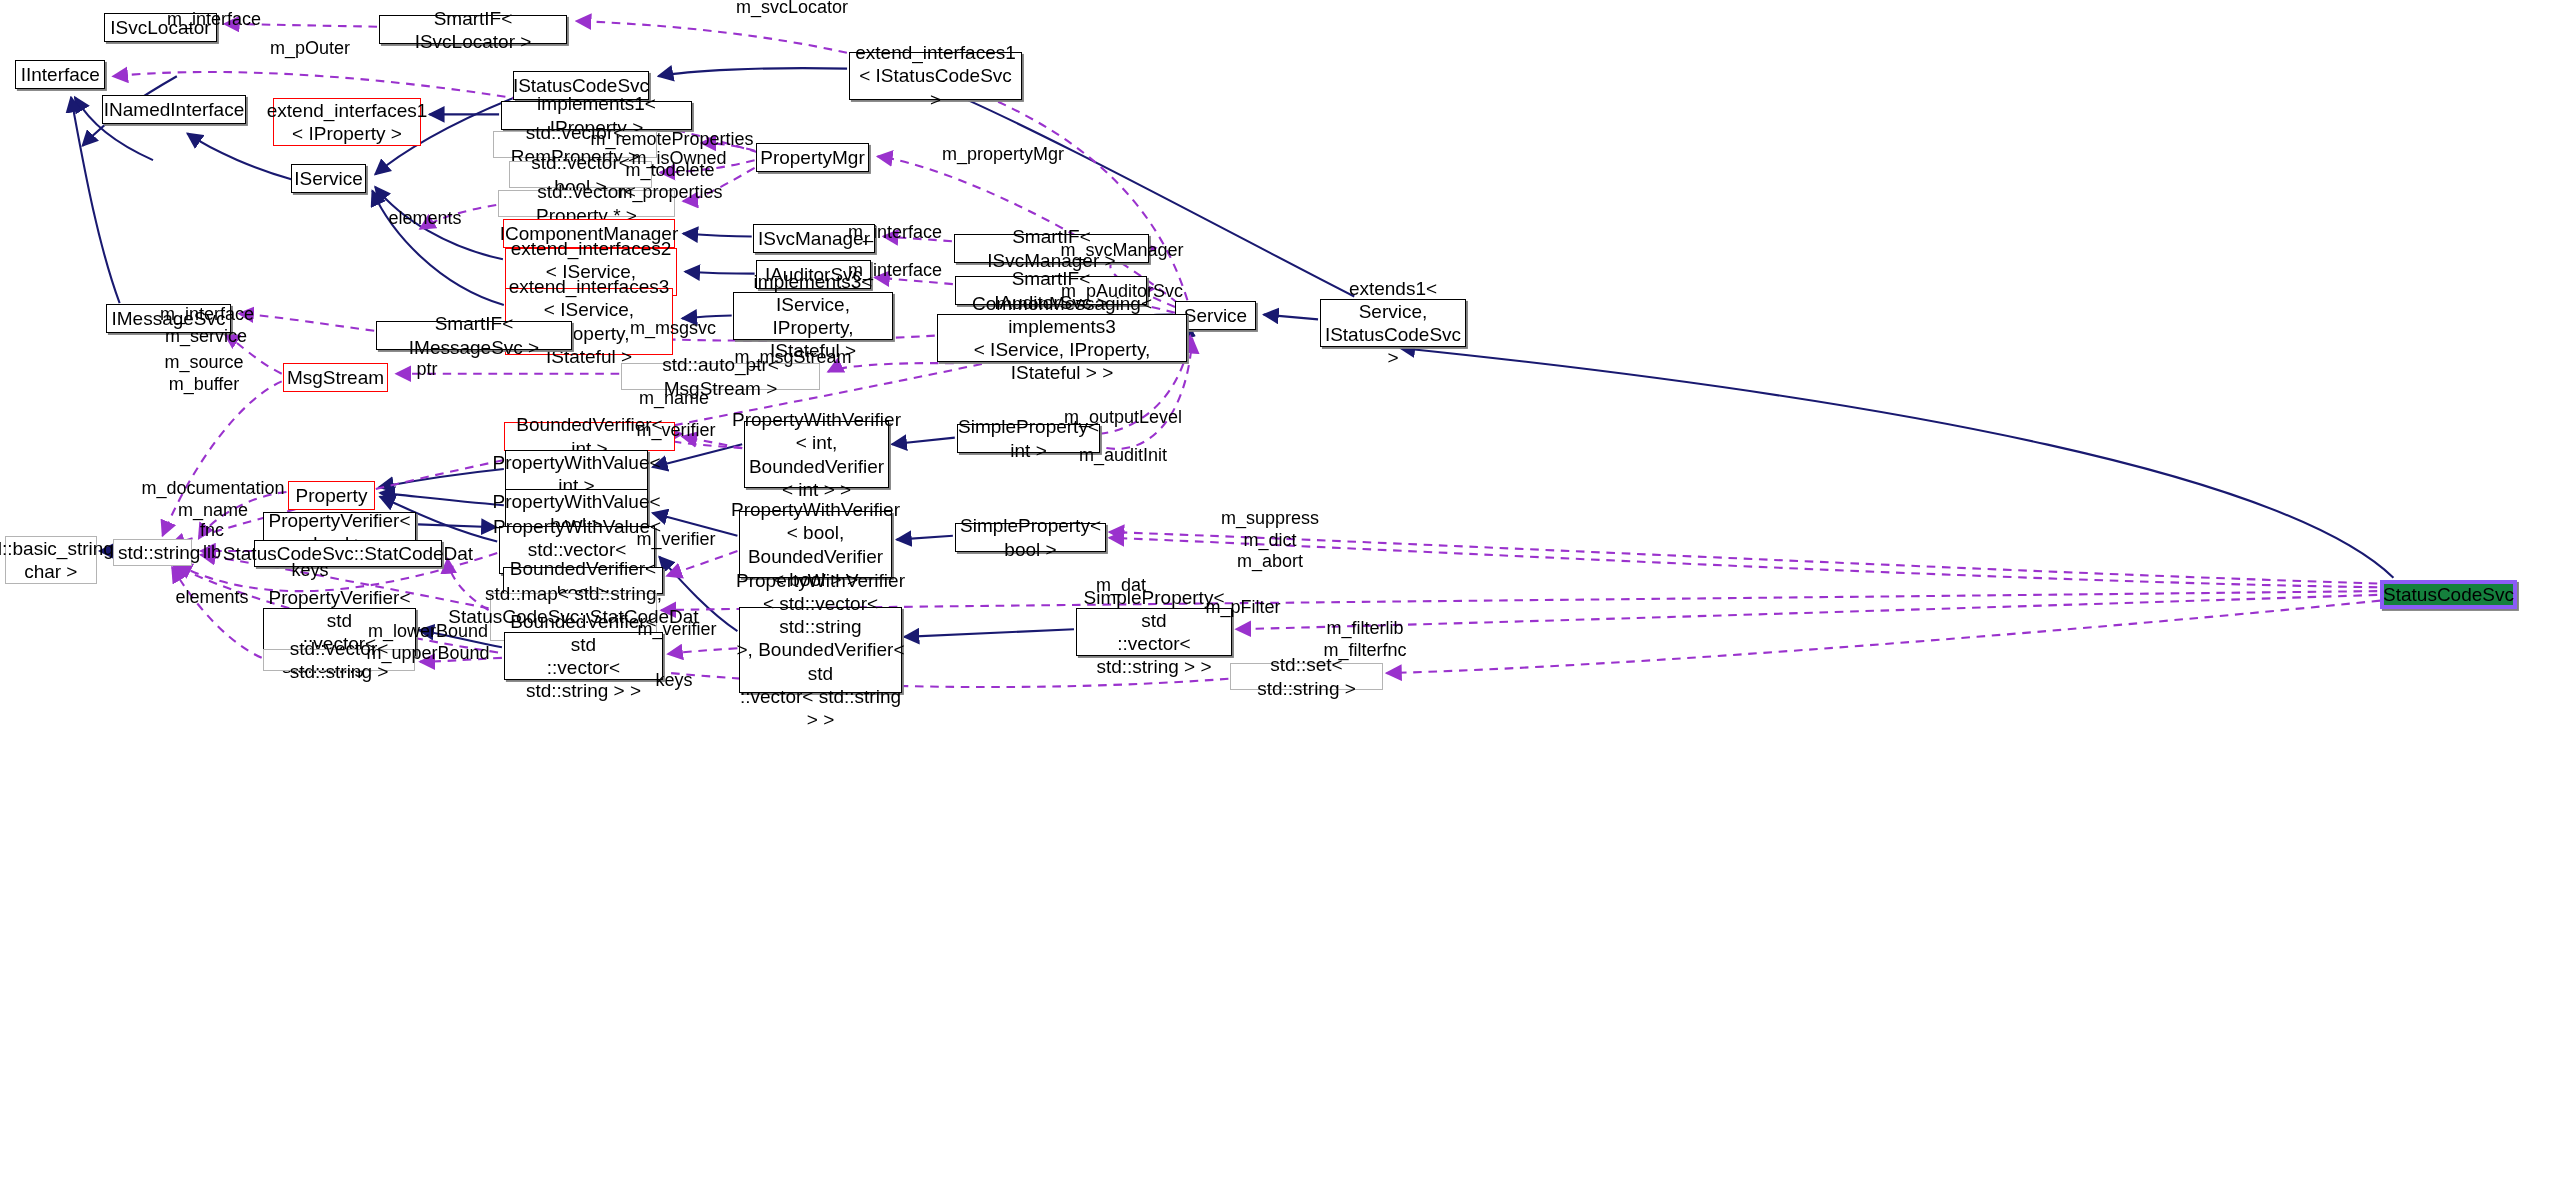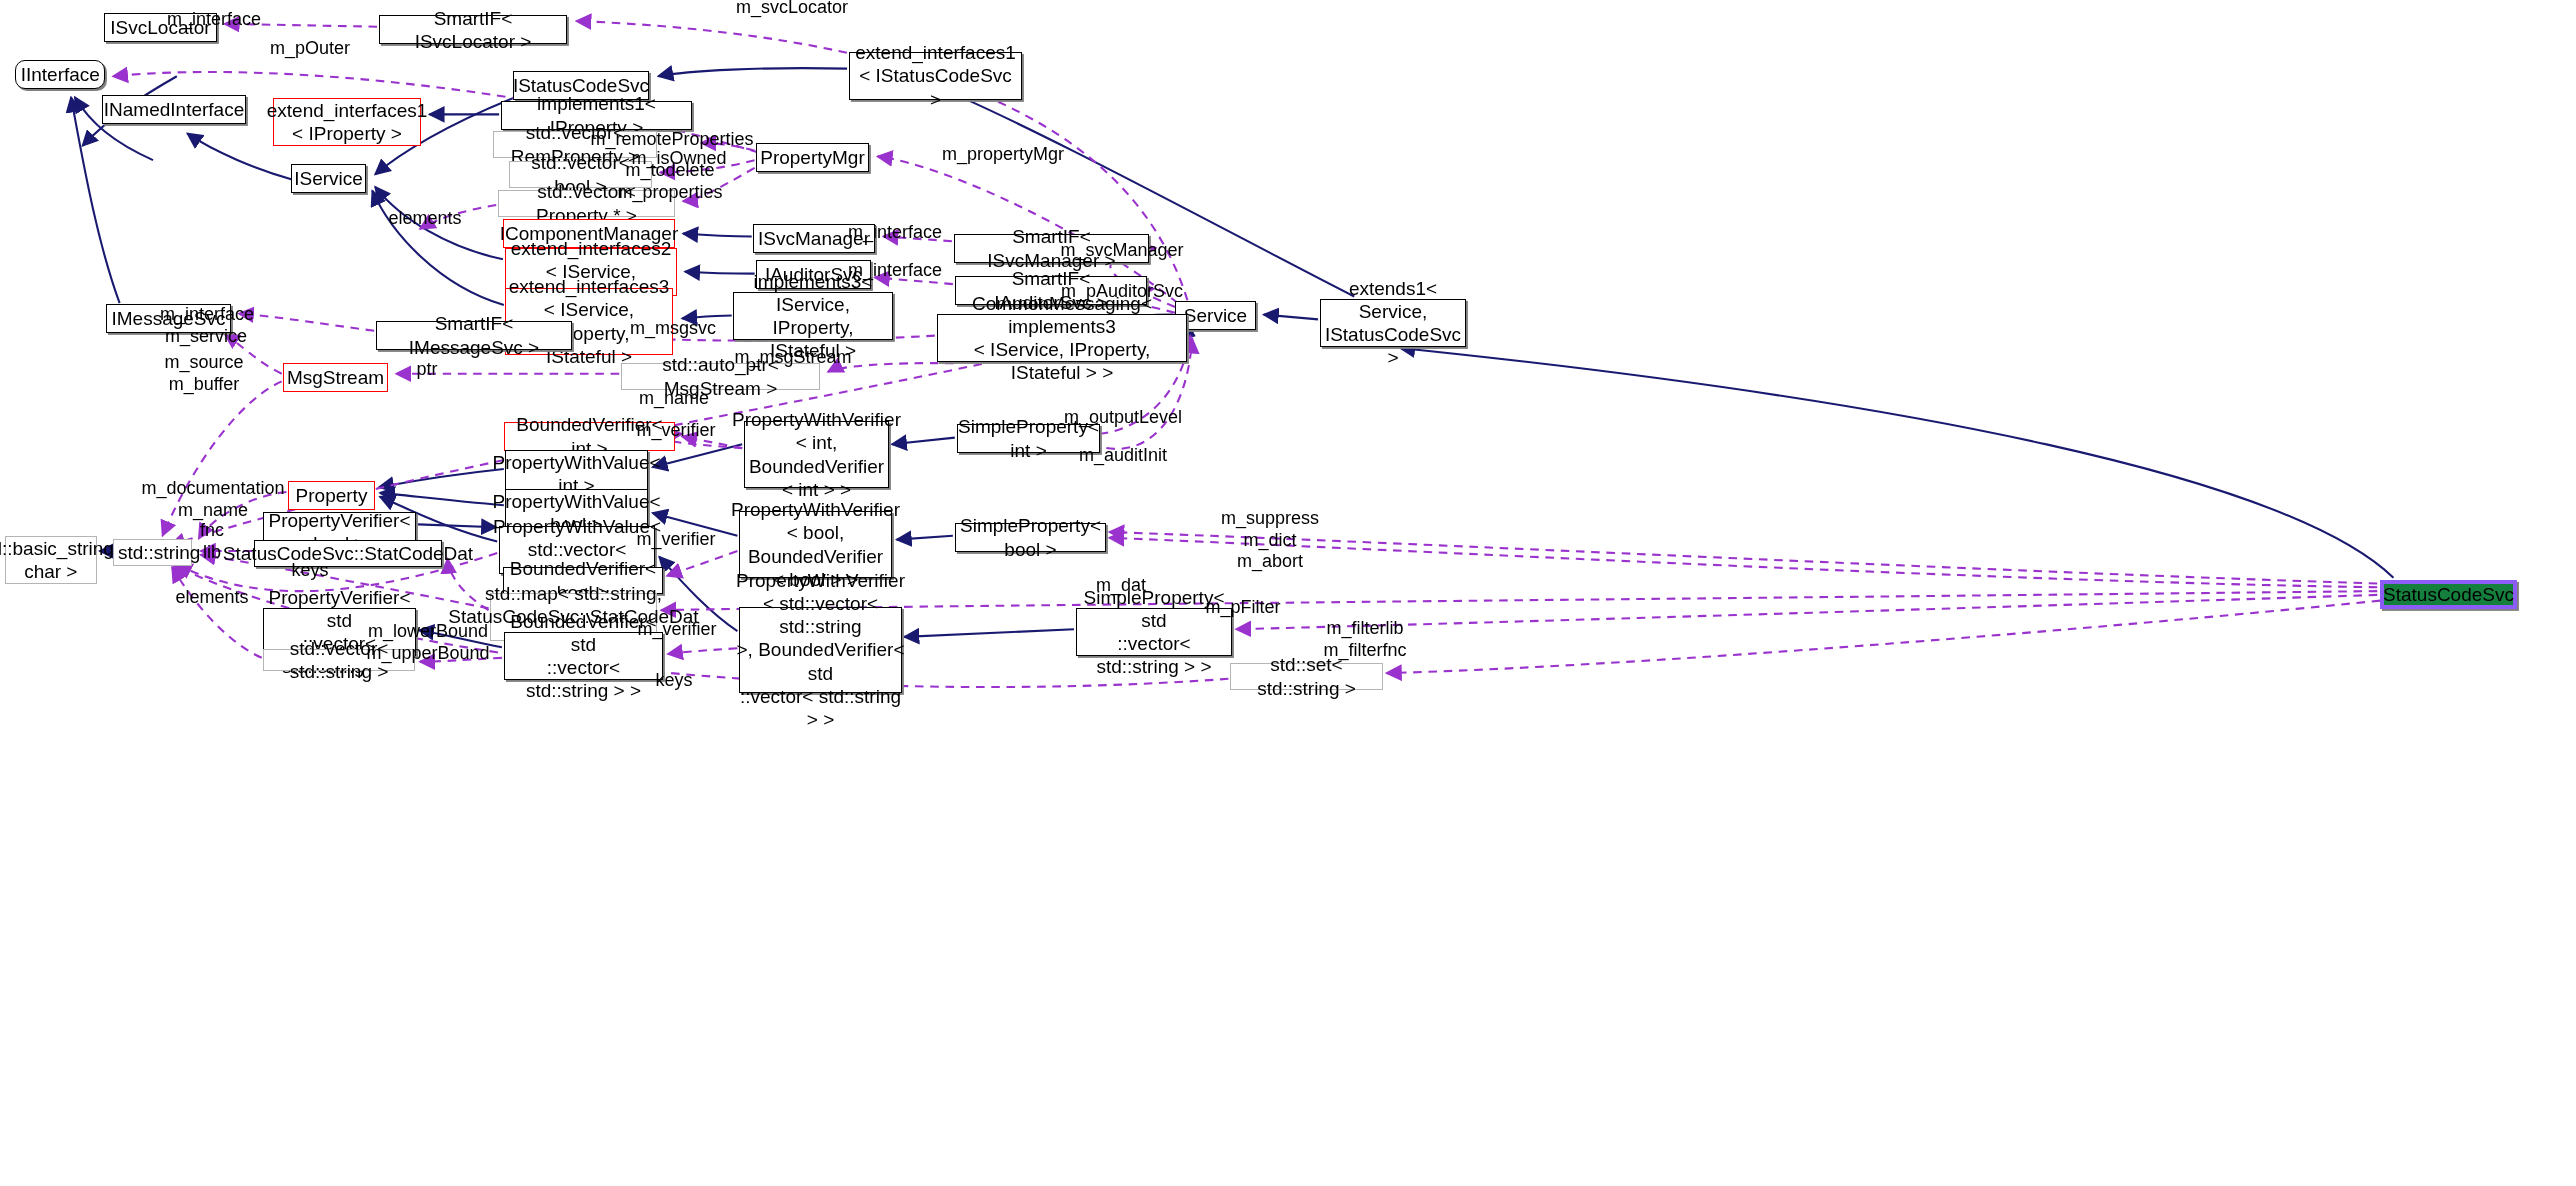--- a/index.html
+++ b/index.html
@@ -211,21 +211,21 @@
 
       <path d="M 512 640 C 480 620 470 600 469 586"></path>
 
       <path d="M 521 580 C 400 620 280 640 185 592"></path>
     </g>
   </svg>
 
   <div id="nodes-layer">
       <div class="node n-solid" style="left: 104px; top: 13.4px; width: 113px; height: 29px; text-align: center;">ISvcLocator</div>
       <div class="node n-solid" style="left: 379px; top: 15.3px; width: 188px; height: 29px;">SmartIF&lt; ISvcLocator &gt;</div>
-      <div class="node n-solid" style="left: 15.3px; top: 60px; width: 90px; height: 29px; border-radius: 10px;">IInterface</div>
+      <div class="node n-solid" style="left: 15.3px; top: 60px; width: 90px; height: 29px;">IInterface</div>
       <div class="node n-solid" style="left: 849px; top: 52px; width: 173px; height: 48px;">extend_interfaces1
 &lt; IStatusCodeSvc &gt;</div>
       <div class="node n-solid" style="left: 513px; top: 71px; width: 136px; height: 29px;">IStatusCodeSvc</div>
       <div class="node n-solid" style="left: 102px; top: 95px; width: 144px; height: 29px;">INamedInterface</div>
       <div class="node n-red" style="left: 273px; top: 98px; width: 148px; height: 48px;">extend_interfaces1
 &lt; IProperty &gt;</div>
       <div class="node n-solid" style="left: 501px; top: 101px; width: 191px; height: 29px;">implements1&lt; IProperty &gt;</div>
       <div class="node n-plain" style="left: 493px; top: 131px; width: 164px; height: 27px;">std::vector&lt; RemProperty &gt;</div>
       <div class="node n-solid" style="left: 756px; top: 143px; width: 113px; height: 29px;">PropertyMgr</div>
       <div class="node n-solid" style="left: 291px; top: 164px; width: 75px; height: 29px;">IService</div>

